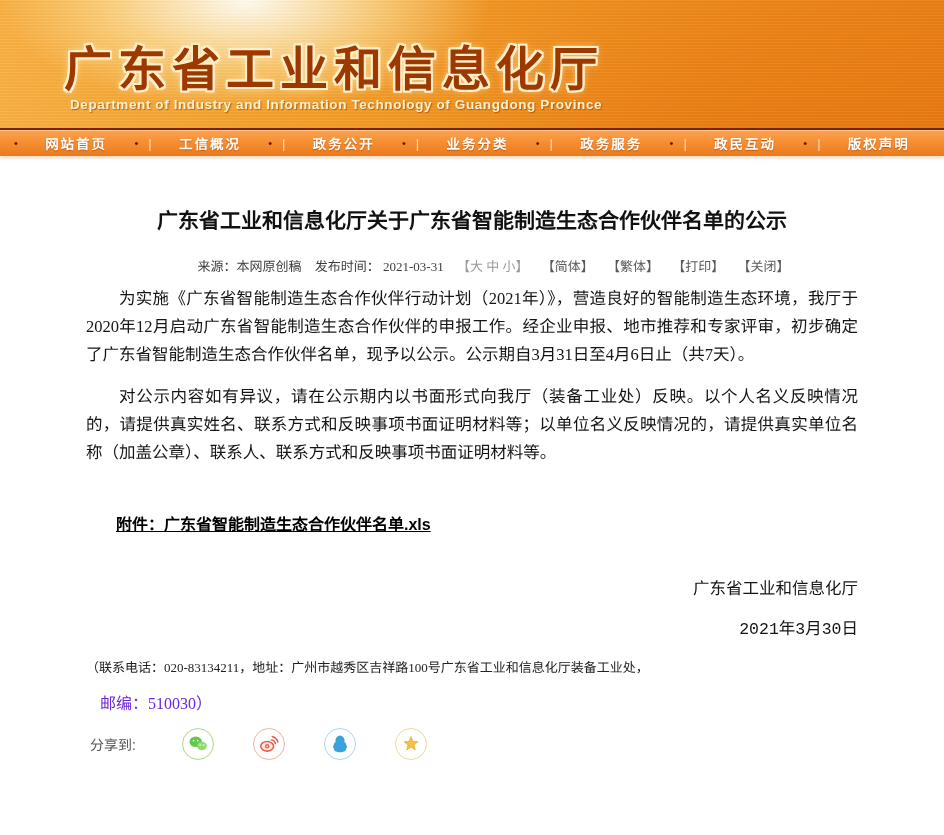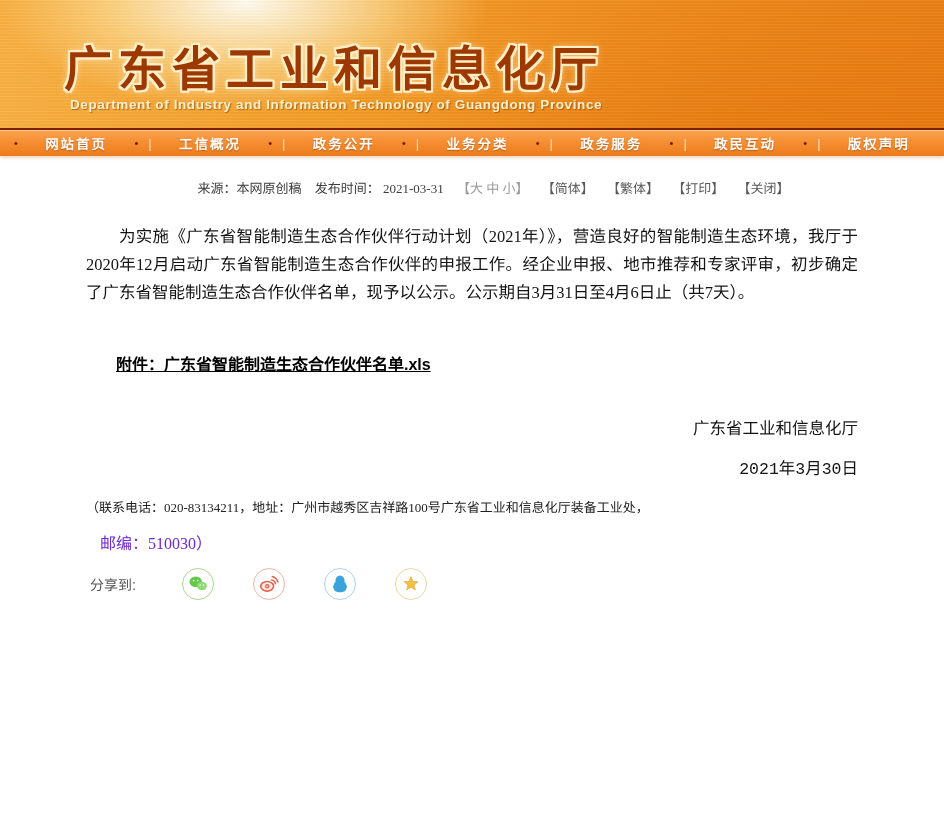--- a/index.html
+++ b/index.html
@@ -104,21 +104,21 @@
   .meta .meta-size { color: #9a9a9a; }
   .body-text {
     font-family: "Liberation Serif", "DejaVu Serif", serif;
     font-size: 16.5px;
     line-height: 28px;
     text-align: justify;
     color: #141414;
     margin: 0 86px;
     text-indent: 2em;
   }
-  .p1 { margin-top: 26px; }
+  .p1 { margin-top: 10px; }
   .p2 { margin-top: 14px; }
   .attachment-row { margin: 44px 86px 0; }
   .attachment-link {
     font-size: 16px;
     font-weight: bold;
     color: #000000;
     text-decoration: underline;
     margin-left: 30px;
     font-family: "Liberation Sans", "DejaVu Sans", sans-serif;
     cursor: pointer;
@@ -214,32 +214,34 @@
   <a class="nav-item">政民互动</a>
   <span class="nav-group">
       <span class="nav-dot">•</span>
       <span class="nav-sep">|</span>
     </span>
   <a class="nav-item">版权声明</a>
 </nav>
 
 <main class="content">
 
+  <h1 class="article-title">广东省工业和信息化厅关于广东省智能制造生态合作伙伴名单的公示</h1>
 
   <div class="meta">
     <span>来源：本网原创稿</span>
     <span>发布时间： 2021-03-31</span>
     <span class="meta-control meta-size">【大 中 小】</span>
     <span class="meta-control">【简体】</span>
     <span class="meta-control">【繁体】</span>
     <span class="meta-control">【打印】</span>
     <span class="meta-control">【关闭】</span>
   </div>
 
   <p class="body-text p1">为实施《广东省智能制造生态合作伙伴行动计划（2021年）》，营造良好的智能制造生态环境，我厅于2020年12月启动广东省智能制造生态合作伙伴的申报工作。经企业申报、地市推荐和专家评审，初步确定了广东省智能制造生态合作伙伴名单，现予以公示。公示期自3月31日至4月6日止（共7天）。</p>
+  <p class="body-text p2">对公示内容如有异议，请在公示期内以书面形式向我厅（装备工业处）反映。以个人名义反映情况的，请提供真实姓名、联系方式和反映事项书面证明材料等；以单位名义反映情况的，请提供真实单位名称（加盖公章）、联系人、联系方式和反映事项书面证明材料等。</p>
 
   <div class="attachment-row">
     <a class="attachment-link">附件：广东省智能制造生态合作伙伴名单.xls</a>
   </div>
 
   <div class="sig-block">广东省工业和信息化厅</div>
   <div class="sig-date">2021年3月30日</div>
 
   <div class="contact-line1">（联系电话：020-83134211，地址：广州市越秀区吉祥路100号广东省工业和信息化厅装备工业处，</div>
   <div class="contact-line2">邮编：510030）</div>

